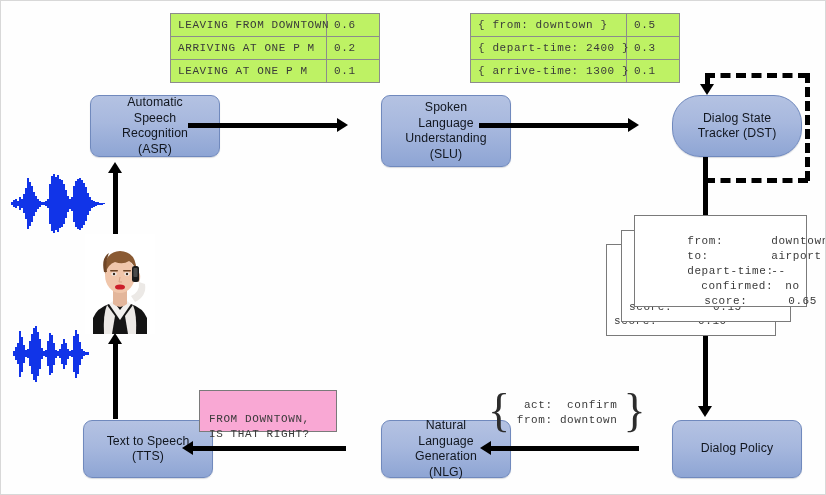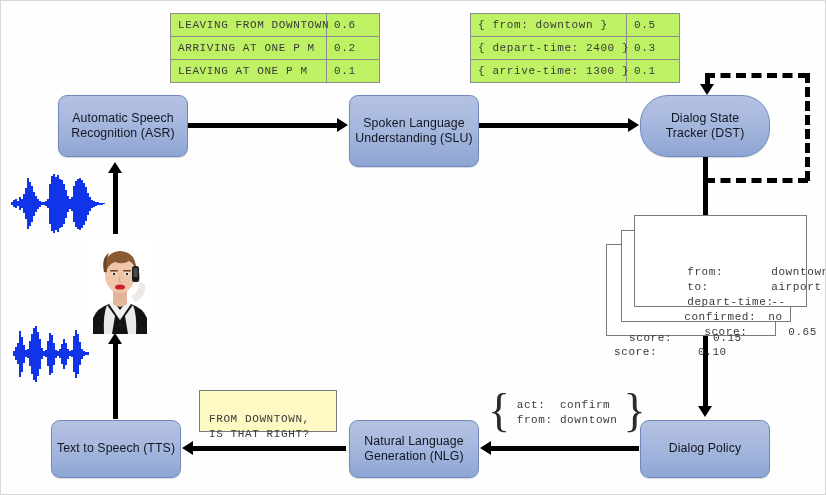--- a/index.html
+++ b/index.html
@@ -23,21 +23,22 @@
     border-radius:9px;
     border:1px solid #7089bd;
     background:linear-gradient(180deg,#b4c2e2 0%,#a7b8de 45%,#8ea5d4 100%);
     display:flex;align-items:center;justify-content:center;
     text-align:center;
     color:#11161f;
     font-size:12.3px;
     line-height:15.5px;
     letter-spacing:.1px;
     box-shadow:0 1px 1px rgba(60,70,95,.20);
-    padding:2px 0;
+    padding:2px 16px;
+    margin-left:32px;
   }
   .proc span{display:block;white-space:pre-line;}
 
   
   .mono{
     font-family:"Liberation Mono","DejaVu Sans Mono",monospace;
     font-size:11px;
     color:#3a3a3a;
     letter-spacing:.6px;
   }
@@ -68,27 +69,27 @@
   .stack-panel{
     position:absolute;
     box-sizing:border-box;
     background:#fff;
     border:1px solid #7a7a7a;
   }
   .kv{
     position:absolute;
     white-space:pre;
   }
-  .kv .k{display:inline-block;width:84px;margin-top:31px;}
+  .kv .k{display:inline-block;width:84px;}
 
   
   .promptbox{
     position:absolute;
     box-sizing:border-box;
-    background:#fef9c3;
+    background:#f9a8d4;
     border:1px solid #7a7a7a;
     padding:6px 9px;
     line-height:15px;
     white-space:pre-line;
   }
 
   
   .actblock{
     position:absolute;
     display:flex;align-items:center;
@@ -96,21 +97,21 @@
     line-height:15px;
   }
   .brace{
     font-family:"Liberation Serif","DejaVu Serif",serif;
     font-size:46px;
     color:#2c2c2c;
     line-height:0;
     transform:translateY(-2px);
     font-weight:400;
   }
-  .actblock .body{padding:0 6px;}
+  .actblock .body{padding:0 6px;text-align:right;}
 
   
   .arrow{position:absolute;background:#000;}
   .ah{position:absolute;width:0;height:0;}
   .ah-r{border-top:7px solid transparent;border-bottom:7px solid transparent;border-left:11px solid #000;}
   .ah-l{border-top:7px solid transparent;border-bottom:7px solid transparent;border-right:11px solid #000;}
   .ah-u{border-left:7px solid transparent;border-right:7px solid transparent;border-bottom:11px solid #000;}
   .ah-d{border-left:7px solid transparent;border-right:7px solid transparent;border-top:11px solid #000;}
 
   .dash-h{position:absolute;height:0;border-top:5px dashed #000;}
@@ -218,21 +219,21 @@
   <div class="stack-panel" style="left:633px;top:214px;width:173px;height:92px;z-index:5;">
     <div class="mono kv" style="left:9px;top:7px;">
       <span class="k">from:</span><span>downtown</span>
     </div>
     <div class="mono kv" style="left:9px;top:22px;">
       <span class="k">to:</span><span>airport</span>
     </div>
     <div class="mono kv" style="left:9px;top:37px;">
       <span class="k">depart-time:</span><span>--</span>
     </div>
-    <div class="mono kv" style="left:6px;top:52px;font-family:Liberation Mono, monospace;">
+    <div class="mono kv" style="left:23px;top:52px;font-family:Liberation Mono, monospace;">
       <span class="k">confirmed:</span><span>no</span>
     </div>
     <div class="mono kv" style="left:26px;top:67px;">
       <span class="k">score:</span><span>0.65</span>
     </div>
   </div>
 
   <div class="arrow" style="left:702px;top:335px;width:5px;height:72px;"></div>
   <div class="ah ah-d" style="left:697px;top:405px;"></div>
 

